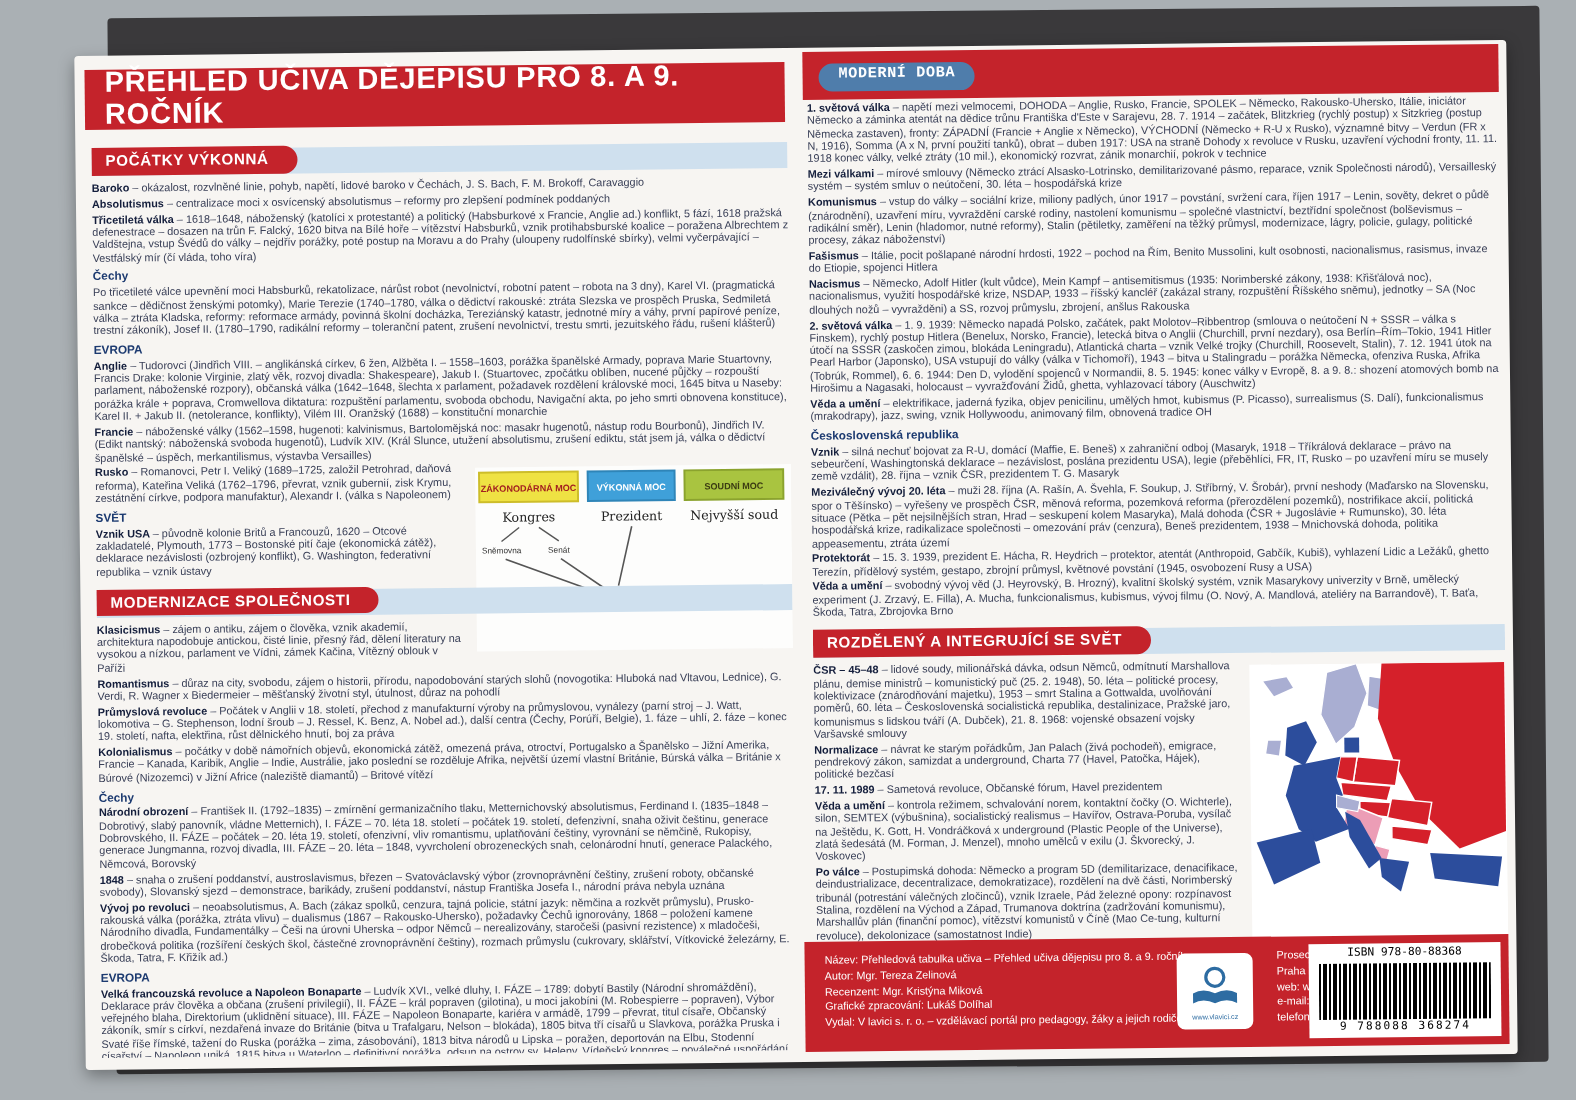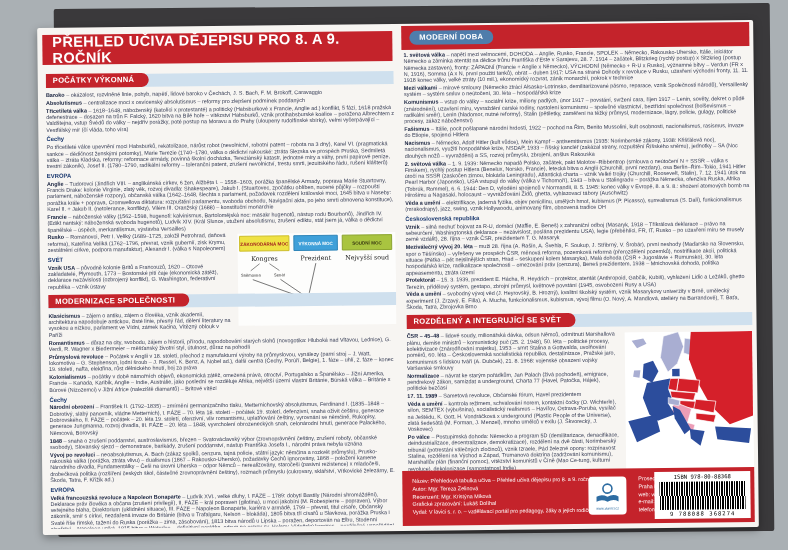--- a/index.html
+++ b/index.html
@@ -12,21 +12,21 @@
   .card{position:absolute;left:40px;top:24px;width:716px;height:507px;
     background:#f7f5f2;transform:rotate(-0.65deg);border-radius:2px;
     box-shadow:0 3px 8px rgba(0,0,0,.35);}
   .title-band{position:absolute;left:5px;top:7px;width:350px;height:30px;
     background:#c4232b;display:flex;align-items:center;padding-left:10px;box-sizing:border-box;}
   .title-band h1{margin:0;color:#fff;font-size:14.5px;letter-spacing:.4px;font-weight:bold;}
   .band-red{position:absolute;left:364px;top:2px;width:348px;height:24px;background:#c4232b;}
   .ribbon{display:inline-block;background:#c4232b;color:#fff;font-weight:bold;
     font-size:7.6px;line-height:1;padding:3px 14px 3px 7px;border-radius:0 9px 9px 0;
     letter-spacing:.3px;white-space:nowrap;}
-  .ribbon.blue{background:#4f7dab;margin:4px 0 0 8px;border-radius:9px;padding:3px 10px;}
+  .ribbon.blue{background:#4f7dab;margin:4px 0 0 8px;border-radius:9px;padding:3px 10px;font-family:Liberation Mono, monospace;}
   .strip{background:#cfe0ee;height:13px;position:relative;margin:6px 0 4px 0;}
   .strip .ribbon{position:absolute;left:0;top:-1px;}
   .col{position:absolute;box-sizing:border-box;overflow:hidden;}
   .col-left{left:8px;top:41px;width:348px;height:460px;}
   .col-right{left:366px;top:2px;width:346px;height:446px;}
   .sec-body{font-size:5.45px;line-height:1.16;color:#3a4058;text-align:left;}
   .sec-body p.para{margin:0 0 1.5px 0;}
   b.term{color:#141e3c;}
   .subhead{font-weight:bold;color:#1c3a70;font-size:5.9px;margin:3.5px 0 1px 0;}
   

